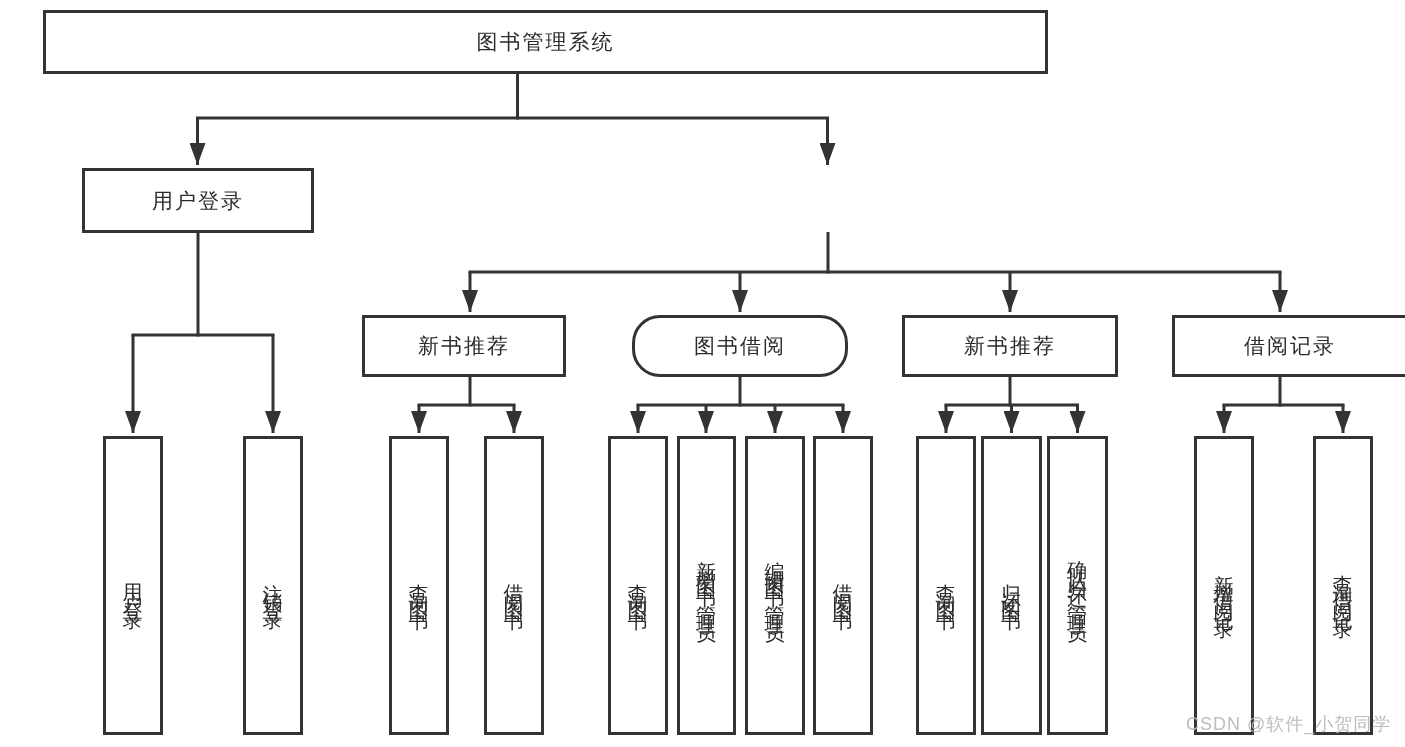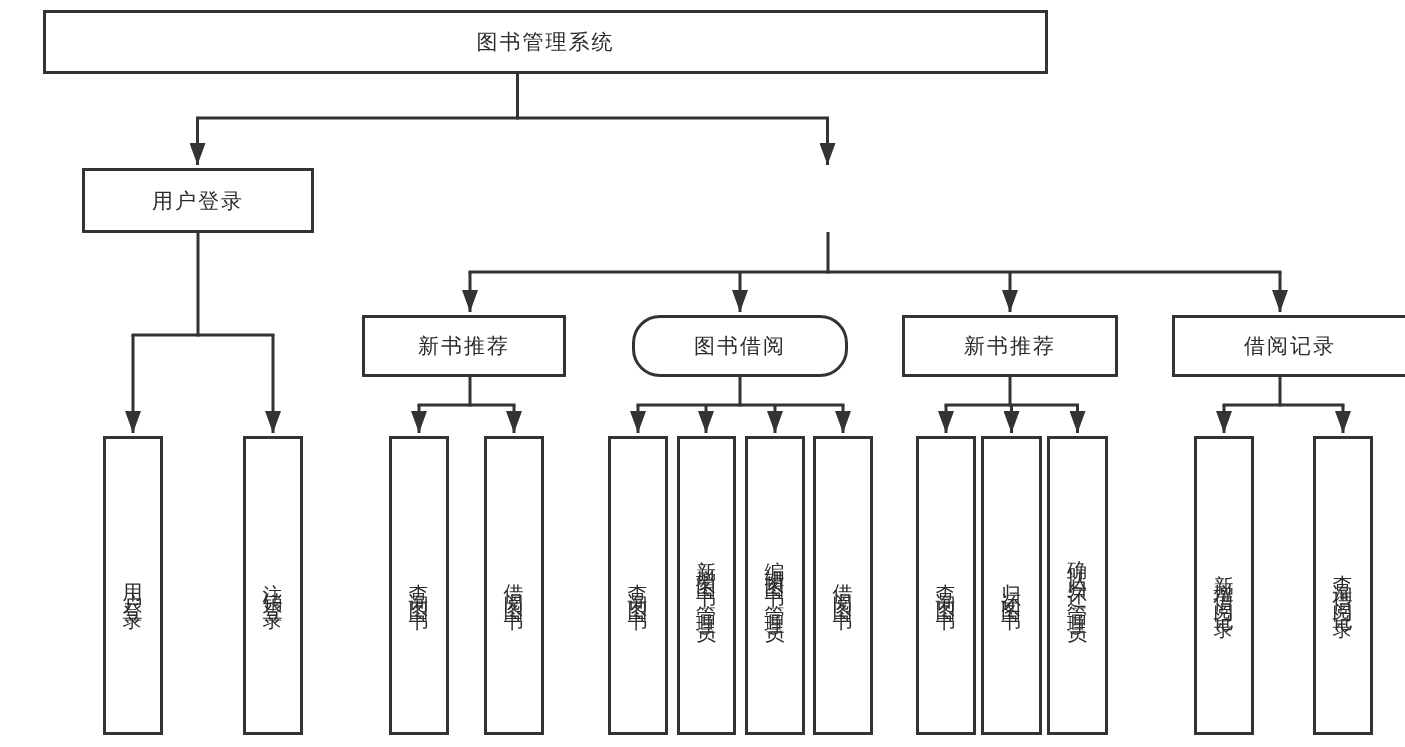--- a/index.html
+++ b/index.html
@@ -132,14 +132,15 @@
   <div class="node v" style="left:745px; top:436px; width:60px; height:299px;">编辑图书（管理员）</div>
   <div class="node v" style="left:813px; top:436px; width:60px; height:299px;">借阅图书</div>
 
   <div class="node v" style="left:916px; top:436px; width:60px; height:299px;">查询图书</div>
   <div class="node v" style="left:981px; top:436px; width:61px; height:299px;">归还图书</div>
   <div class="node v" style="left:1047px; top:436px; width:61px; height:299px;">确认归还（管理员）</div>
 
   <div class="node v" style="left:1194px; top:436px; width:60px; height:299px;">新增借阅记录</div>
   <div class="node v" style="left:1313px; top:436px; width:60px; height:299px;">查询借阅记录</div>
 
+  <div class="watermark">CSDN @软件_小贺同学</div>
 
 </div>
 
 </body></html>

